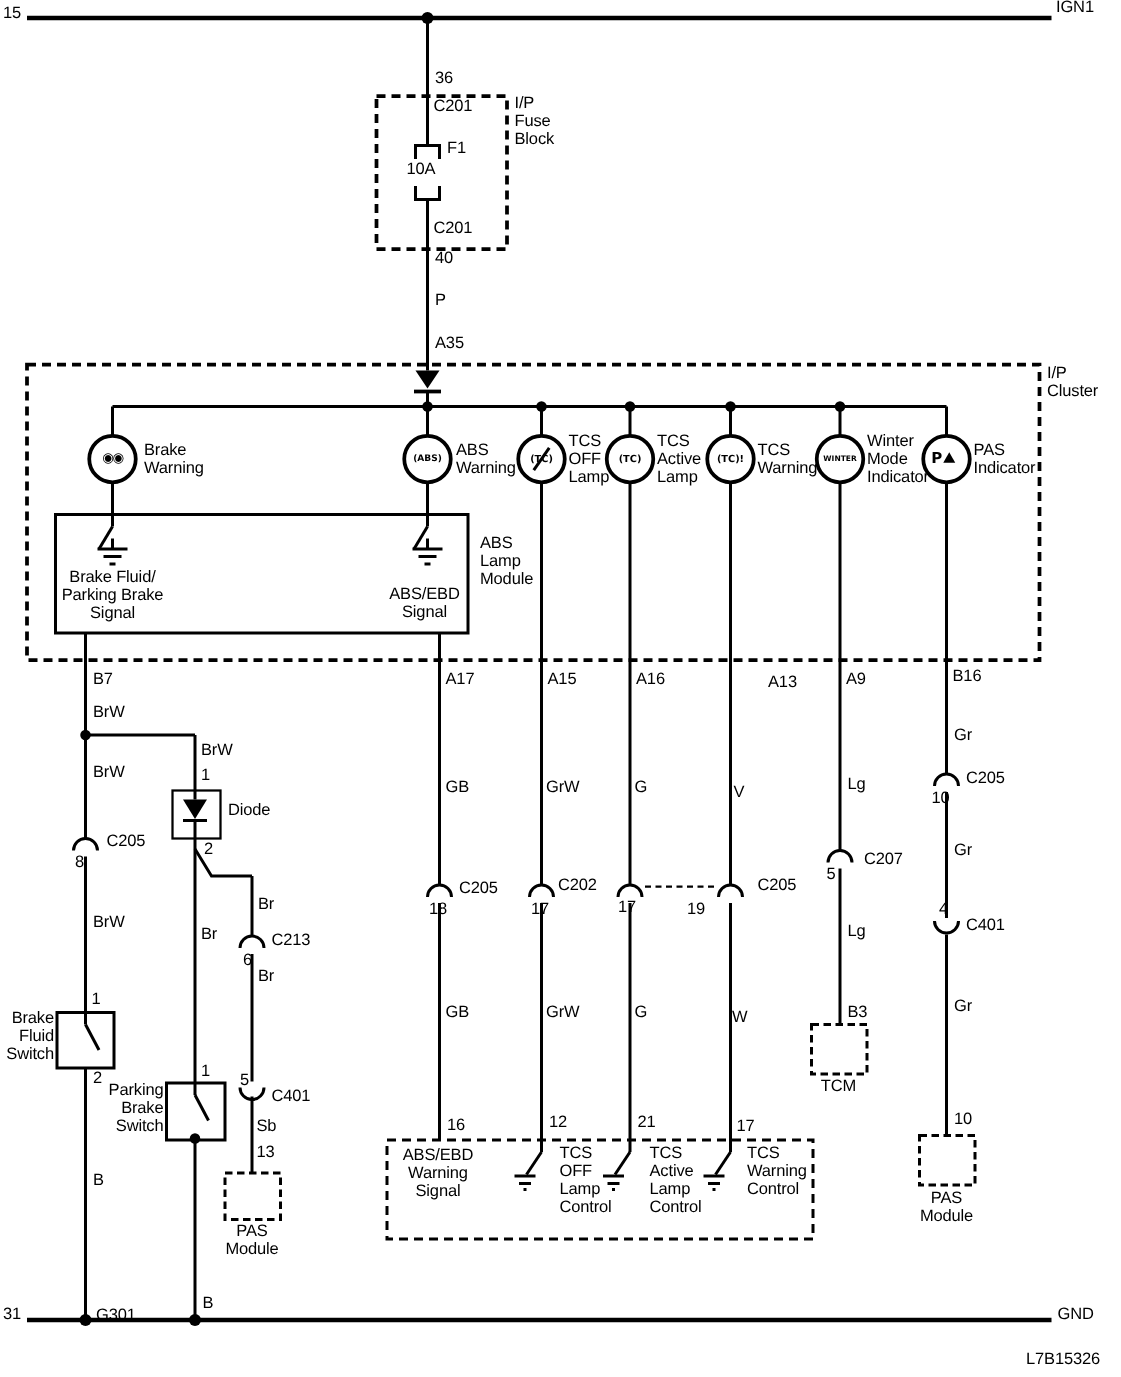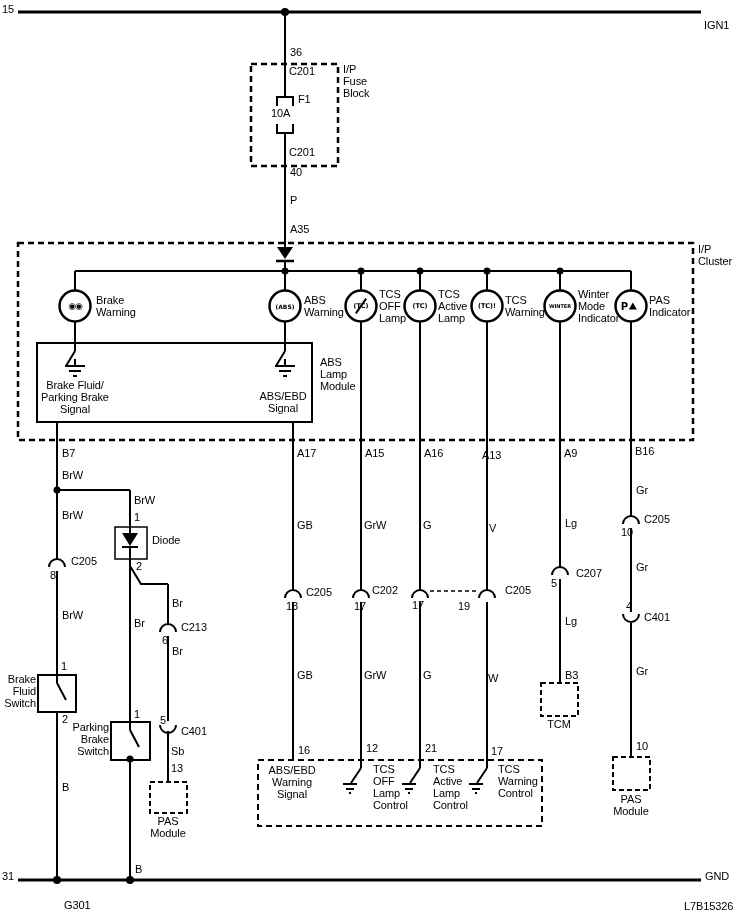--- a/index.html
+++ b/index.html
@@ -170,21 +170,21 @@
     <line x1="631" y1="321" x2="631" y2="516"></line>
     <path d="M623,524 A8,8 0 0 1 639,524"></path>
     <line x1="631" y1="528" x2="631" y2="612"></line>
     <path d="M623,614 A8,8 0 0 0 639,614"></path>
     <line x1="631" y1="623" x2="631" y2="757"></line>
     <rect x="613" y="757" width="37" height="33" stroke-dasharray="5 3"></rect>
   </g>
 </svg>
 
 <span class="lbl" style="left:2px;top:4px">15</span>
-<span class="lbl" style="left:704px;top:20px">IGN1</span>
+<span class="lbl" style="left:704px;top:0">IGN1</span>
 <span class="lbl" style="left:2px;top:871px">31</span>
 <span class="lbl" style="left:705px;top:871px">GND</span>
 <span class="lbl" style="left:684px;top:901px">L7B15326</span>
 
 <span class="lbl" style="left:290px;top:47px">36</span>
 <span class="lbl" style="left:289px;top:66px">C201</span>
 <span class="lbl" style="left:298px;top:94px">F1</span>
 <span class="lbl" style="left:271px;top:108px">10A</span>
 <span class="lbl" style="left:289px;top:147px">C201</span>
 <span class="lbl" style="left:290px;top:167px">40</span>
@@ -229,21 +229,21 @@
 <span class="lbl ctr" style="left:75px;top:380px">Brake Fluid/
 Parking Brake
 Signal</span>
 <span class="lbl ctr" style="left:283px;top:391px">ABS/EBD
 Signal</span>
 
 <span class="lbl" style="left:62px;top:448px">B7</span>
 <span class="lbl" style="left:297px;top:448px">A17</span>
 <span class="lbl" style="left:365px;top:448px">A15</span>
 <span class="lbl" style="left:424px;top:448px">A16</span>
-<span class="lbl" style="left:482px;top:450px">A13</span>
+<span class="lbl" style="left:512px;top:450px">A13</span>
 <span class="lbl" style="left:564px;top:448px">A9</span>
 <span class="lbl" style="left:635px;top:446px">B16</span>
 
 <span class="lbl" style="left:62px;top:470px">BrW</span>
 <span class="lbl" style="left:134px;top:495px">BrW</span>
 <span class="lbl" style="left:62px;top:510px">BrW</span>
 <span class="lbl" style="left:134px;top:512px">1</span>
 <span class="lbl" style="left:152px;top:535px">Diode</span>
 <span class="lbl" style="left:136px;top:561px">2</span>
 <span class="lbl" style="left:50px;top:570px">8</span>
@@ -266,21 +266,21 @@
 <span class="lbl" style="left:134px;top:709px">1</span>
 
 <span class="lbl" style="left:160px;top:715px">5</span>
 <span class="lbl" style="left:181px;top:726px">C401</span>
 <span class="lbl" style="left:171px;top:746px">Sb</span>
 <span class="lbl" style="left:171px;top:763px">13</span>
 <span class="lbl ctr" style="left:168px;top:816px">PAS
 Module</span>
 
 <span class="lbl" style="left:62px;top:782px">B</span>
-<span class="lbl" style="left:64px;top:900px">G301</span>
+<span class="lbl" style="left:64px;top:872px">G301</span>
 <span class="lbl" style="left:135px;top:864px">B</span>
 
 <span class="lbl" style="left:297px;top:520px">GB</span>
 <span class="lbl" style="left:364px;top:520px">GrW</span>
 <span class="lbl" style="left:423px;top:520px">G</span>
 <span class="lbl" style="left:489px;top:523px">V</span>
 
 <span class="lbl" style="left:286px;top:601px">18</span>
 <span class="lbl" style="left:306px;top:587px">C205</span>
 <span class="lbl" style="left:354px;top:601px">17</span>

